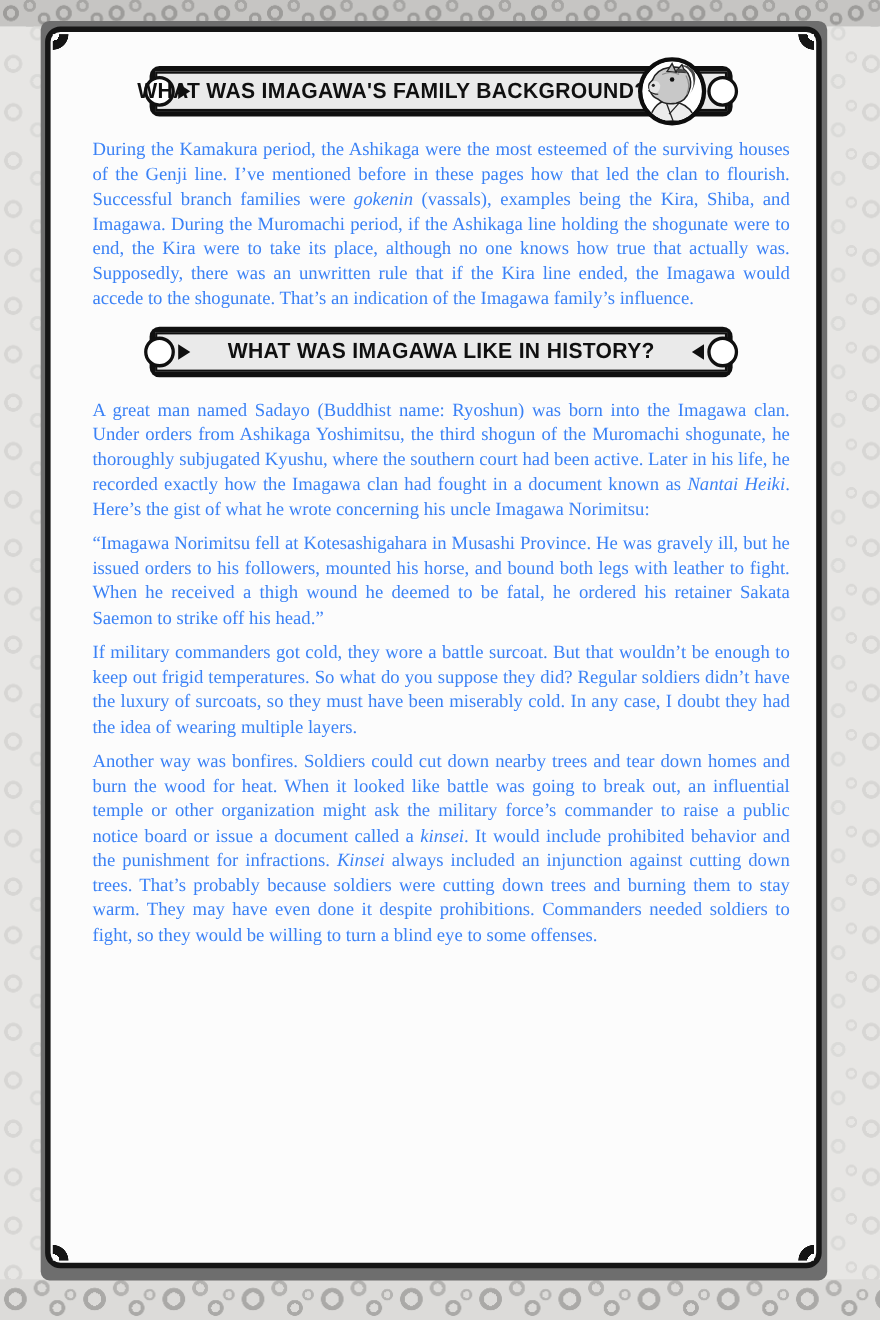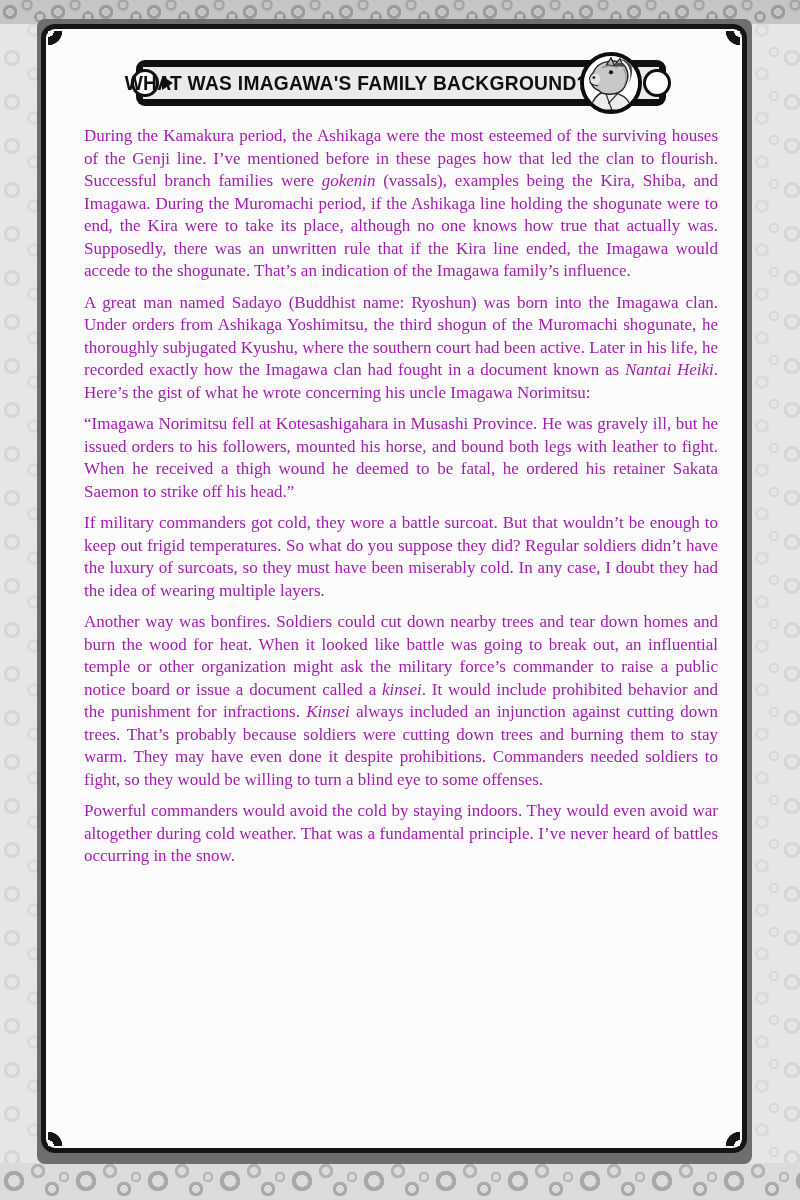--- a/index.html
+++ b/index.html
@@ -84,21 +84,21 @@
   }
   .banner.with-mascot .banner-title{margin-right:88px;}
   .mascot{
     position:absolute;right:24px;top:50%;transform:translateY(-50%);
     width:62px;height:62px;border-radius:50%;box-sizing:border-box;
     background:#ffffff;border:4px solid #0d0d0d;overflow:hidden;z-index:4;
   }
   .mascot svg{display:block;width:100%;height:100%;}
   
   .para{
-    margin:0 0 9px;color:#a21caf;
+    margin:0 0 9px;color:#3b82f6;
     font-size:17px;line-height:22.5px;text-align:justify;
   }
 </style>
 </head>
 <body>
 
 <div class="bg-texture"></div>
 <div class="band top"></div>
 <div class="band bottom"></div>
 
@@ -137,24 +137,31 @@
             <path d="M6 29 Q10 33 16 33" stroke="#222" stroke-width="1.2" fill="none"></path>
             <path d="M20 13 Q28 9 37 13" stroke="#8a8a8a" stroke-width="1.2" fill="none"></path>
             <path d="M44 14 Q49 23 45 33" stroke="#8a8a8a" stroke-width="1.2" fill="none"></path>
           </svg>
         </div>
       </div>
       <p class="para">During the Kamakura period, the Ashikaga were the most esteemed of the surviving houses of the Genji line. I’ve mentioned before in these pages how that led the clan to flourish. Successful branch families were <i>gokenin</i> (vassals), examples being the Kira, Shiba, and Imagawa. During the Muromachi period, if the Ashikaga line holding the shogunate were to end, the Kira were to take its place, although no one knows how true that actually was. Supposedly, there was an unwritten rule that if the Kira line ended, the Imagawa would accede to the shogunate. That’s an indication of the Imagawa family’s influence.</p>
     </section>
 
     <section>
+      <div class="banner">
+        <div class="banner-panel"></div>
+        <div class="notch left"></div>
+        <div class="notch right"></div>
+        <div class="arrow left"></div>
+        <div class="arrow right"></div>
+        <div class="banner-title">WHAT WAS IMAGAWA LIKE IN HISTORY?</div>
+      </div>
       <p class="para">A great man named Sadayo (Buddhist name: Ryoshun) was born into the Imagawa clan. Under orders from Ashikaga Yoshimitsu, the third shogun of the Muromachi shogunate, he thoroughly subjugated Kyushu, where the southern court had been active. Later in his life, he recorded exactly how the Imagawa clan had fought in a document known as <i>Nantai Heiki</i>. Here’s the gist of what he wrote concerning his uncle Imagawa Norimitsu:</p>
       <p class="para">“Imagawa Norimitsu fell at Kotesashigahara in Musashi Province. He was gravely ill, but he issued orders to his followers, mounted his horse, and bound both legs with leather to fight. When he received a thigh wound he deemed to be fatal, he ordered his retainer Sakata Saemon to strike off his head.”</p>
     </section>
 
     <section>
       <p class="para">If military commanders got cold, they wore a battle surcoat. But that wouldn’t be enough to keep out frigid temperatures. So what do you suppose they did? Regular soldiers didn’t have the luxury of surcoats, so they must have been miserably cold. In any case, I doubt they had the idea of wearing multiple layers.</p>
       <p class="para">Another way was bonfires. Soldiers could cut down nearby trees and tear down homes and burn the wood for heat. When it looked like battle was going to break out, an influential temple or other organization might ask the military force’s commander to raise a public notice board or issue a document called a <i>kinsei</i>. It would include prohibited behavior and the punishment for infractions. <i>Kinsei</i> always included an injunction against cutting down trees. That’s probably because soldiers were cutting down trees and burning them to stay warm. They may have even done it despite prohibitions. Commanders needed soldiers to fight, so they would be willing to turn a blind eye to some offenses.</p>
-      <p class="para">Powerful commanders would avoid the cold by staying indoors. They would even avoid war altogether during cold weather. That was a fundamental principle. I’ve never heard of battles occurring in the snow.</p>
     </section>
 
   </div>
 </div>
 
 </body></html>

